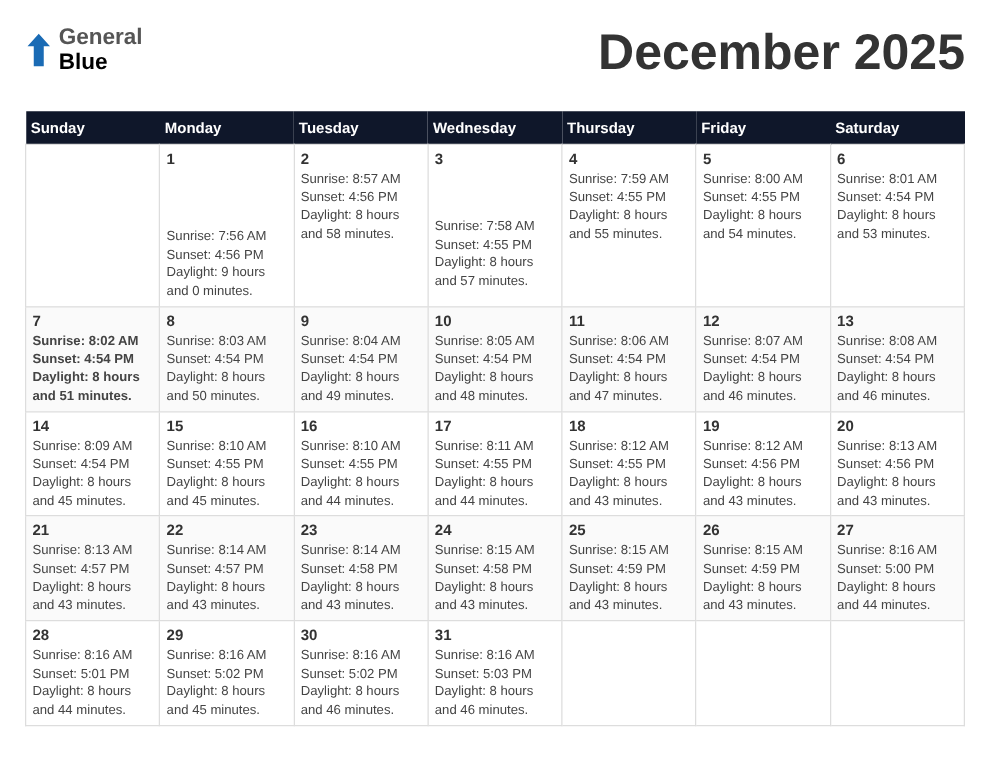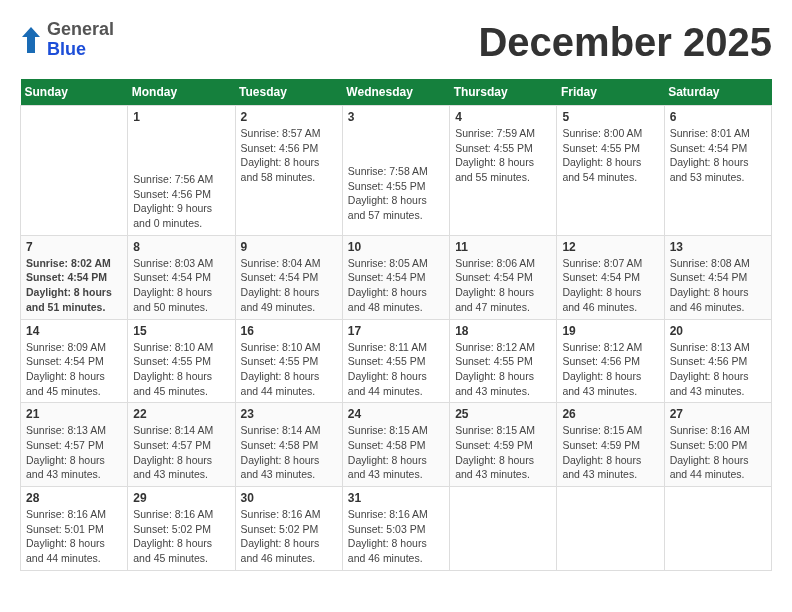--- a/index.html
+++ b/index.html
@@ -7,36 +7,36 @@
       font-family: Arial, sans-serif;
       background: #fff;
       width: 792px;
       min-height: 612px;
       padding: 20px;
     }
     .header {
       display: flex;
       justify-content: space-between;
       align-items: flex-start;
-      margin-bottom: 14px;
+      margin-bottom: 24px;
       gap: 48px;
     }
     .logo {
       display: flex;
       align-items: center;
     }
     .logo-text {
       display: flex;
       flex-direction: column;
       font-size: 18px;
       font-weight: bold;
       line-height: 1.1;
     }
     .logo-general { color: #555; }
-    .logo-blue { color: #1d4ed8; }
+    .logo-blue { color: #000000; }
     .title-block {
       text-align: right;
     }
     .month-title {
       font-size: 40px;
       font-weight: bold;
       color: #333;
     }
     .location {
       font-size: 15px;
@@ -77,21 +77,21 @@
     .empty-cell {
       background: #f9f9f9;
     }
     tr:nth-child(even) td {
       background-color: #fafafa;
     }
     tr:nth-child(odd) td {
       background-color: #fff;
     }
     .calendar thead tr th {
-      background-color: #15803d;
+      background-color: #0f172a;
     }
   </style>
 </head>
 <body>
 
 <div class="header">
   <div class="logo">
     <svg width="22" height="30" viewBox="0 0 22 30" style="margin-right:5px;">
       <polygon points="11,2 20,12 15,12 15,28 7,28 7,12 2,12" fill="#1a6bb5"></polygon>
     </svg>

